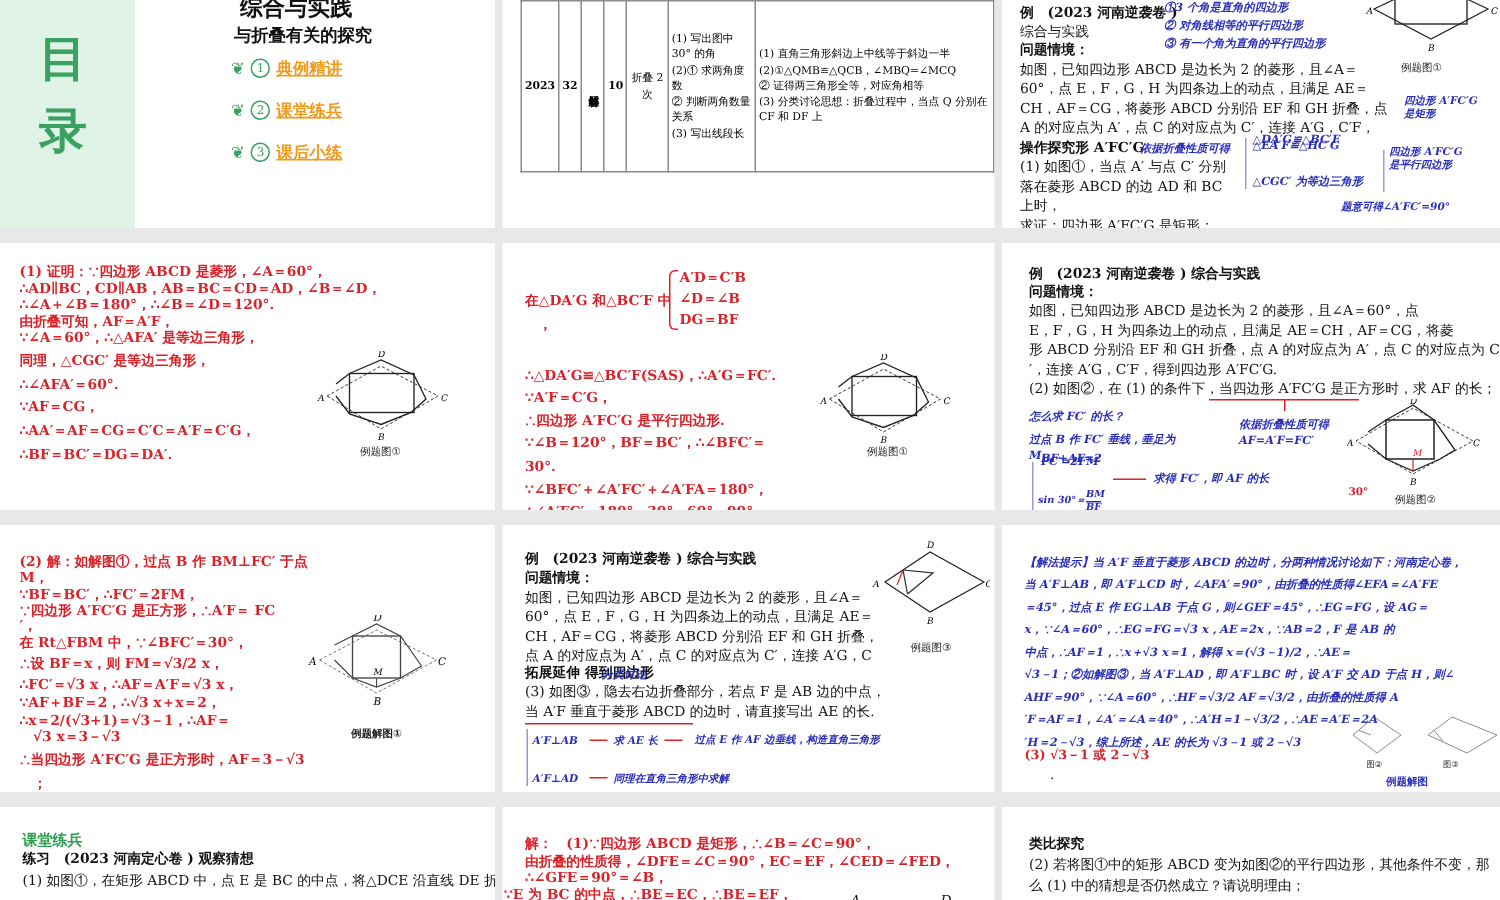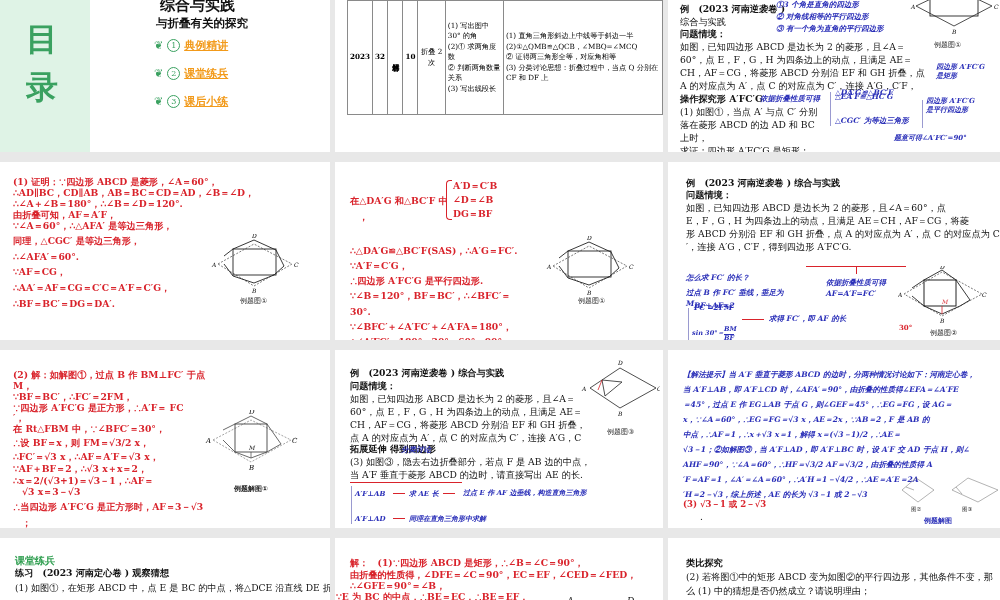--- a/index.html
+++ b/index.html
@@ -177,20 +177,21 @@
   <div class="cap" style="left:243px;top:134px">例题图①</div>
 </div>
 
 <div class="slide c2 r1">
   <div class="line blk" style="left:18px;top:16px;font-weight:bold">例　(2023 河南逆袭卷 ) 综合与实践</div>
   <div class="line blk" style="left:18px;top:28px;font-weight:bold">问题情境：</div>
   <div class="line blk" style="left:18px;top:41px">如图，已知四边形 ABCD 是边长为 2 的菱形，且∠A＝60°，点</div>
   <div class="line blk" style="left:18px;top:67px">形 ABCD 分别沿 EF 和 GH 折叠，点 A 的对应点为 A′，点 C 的对应点为 C</div>
   <div class="line blk" style="left:18px;top:54px">E，F，G，H 为四条边上的动点，且满足 AE＝CH，AF＝CG，将菱</div>
   <div class="line blk" style="left:18px;top:80px">′，连接 A′G，C′F，得到四边形 A′FC′G.</div>
+  <div class="line blk" style="left:18px;top:93px">(2) 如图②，在 (1) 的条件下，当四边形 A′FC′G 是正方形时，求 AF 的长；</div>
   <div style="position:absolute;left:138px;top:104px;width:100px;border-top:1px solid #d9232b"></div>
   <div style="position:absolute;left:188px;top:104px;height:8px;border-left:1px solid #d9232b"></div>
   <div class="line blue" style="left:18px;top:112px;font-size:7.5px">怎么求 FC′ 的长？</div>
   <div class="line blue" style="left:18px;top:127px;font-size:7.5px">过点 B 作 FC′ 垂线，垂足为</div>
   <div class="line blue" style="left:18px;top:138px;font-size:7.5px">M</div>
   <div class="vbar" style="left:20px;top:146px;height:32px"></div>
   <div class="line blue" style="left:26px;top:140px;font-size:7.5px">BF+AF=2</div>
   <div class="line blue" style="left:26px;top:142px;font-size:7.5px">FC′=2FM</div>
   <div class="line blue" style="left:24px;top:168px;font-size:6.5px">sin 30°＝</div>
   <div class="line blue" style="left:56px;top:164px;font-size:6.5px">BM</div>
@@ -276,21 +277,21 @@
 </div>
 
 <div class="slide c2 r2">
   <div class="line blue" style="left:15px;top:21px;font-size:7.6px">【解法提示】当 A′F 垂直于菱形 ABCD 的边时，分两种情况讨论如下：河南定心卷，</div>
   <div class="line blue" style="left:15px;top:36px;font-size:7.6px">当 A′F⊥AB，即 A′F⊥CD 时，∠AFA′＝90°，由折叠的性质得∠EFA＝∠A′FE</div>
   <div class="line blue" style="left:15px;top:51px;font-size:7.6px">＝45°，过点 E 作 EG⊥AB 于点 G，则∠GEF＝45°，∴EG＝FG，设 AG＝</div>
   <div class="line blue" style="left:15px;top:66px;font-size:7.6px">x，∵∠A＝60°，∴EG＝FG＝√3 x，AE＝2x，∵AB＝2，F 是 AB 的</div>
   <div class="line blue" style="left:15px;top:81px;font-size:7.6px">中点，∴AF＝1，∴x＋√3 x＝1，解得 x＝(√3－1)/2，∴AE＝</div>
   <div class="line blue" style="left:15px;top:96px;font-size:7.6px">√3－1；②如解图③，当 A′F⊥AD，即 A′F⊥BC 时，设 A′F 交 AD 于点 H，则∠</div>
   <div class="line blue" style="left:15px;top:111px;font-size:7.6px">AHF＝90°，∵∠A＝60°，∴HF＝√3/2 AF＝√3/2，由折叠的性质得 A</div>
-  <div class="line blue" style="left:15px;top:126px;font-size:7.6px">′F＝AF＝1，∠A′＝∠A＝60°，∴A′H＝1－√4/2，∴AE＝A′E＝2A</div>
+  <div class="line blue" style="left:15px;top:126px;font-size:7.6px">′F＝AF＝1，∠A′＝∠A＝40°，∴A′H＝1－√3/2，∴AE＝A′E＝2A</div>
   <div class="line blue" style="left:15px;top:141px;font-size:7.6px">′H＝2－√3，综上所述，AE 的长为 √3－1 或 2－√3</div>
   <div class="line red" style="left:15px;top:150px;font-size:8.5px">(3) √3－1 或 2－√3</div>
   <div class="line blk" style="left:32px;top:162px">.</div>
   <svg class="fig" style="left:232px;top:120px" width="100" height="44" viewBox="0 0 100 44">
     <polygon points="2,20 16,8 34,20 18,32" fill="none" stroke="#666" stroke-width="0.5"></polygon>
     <line x1="6" y1="17" x2="14" y2="20" stroke="#666" stroke-width="0.5"></line>
     <polygon points="52,20 68,8 98,20 78,32" fill="none" stroke="#666" stroke-width="0.5"></polygon>
     <line x1="56" y1="17" x2="62" y2="24" stroke="#666" stroke-width="0.5"></line>
   </svg>
   <div class="cap" style="left:243px;top:156px;font-size:5.5px">图②</div>

